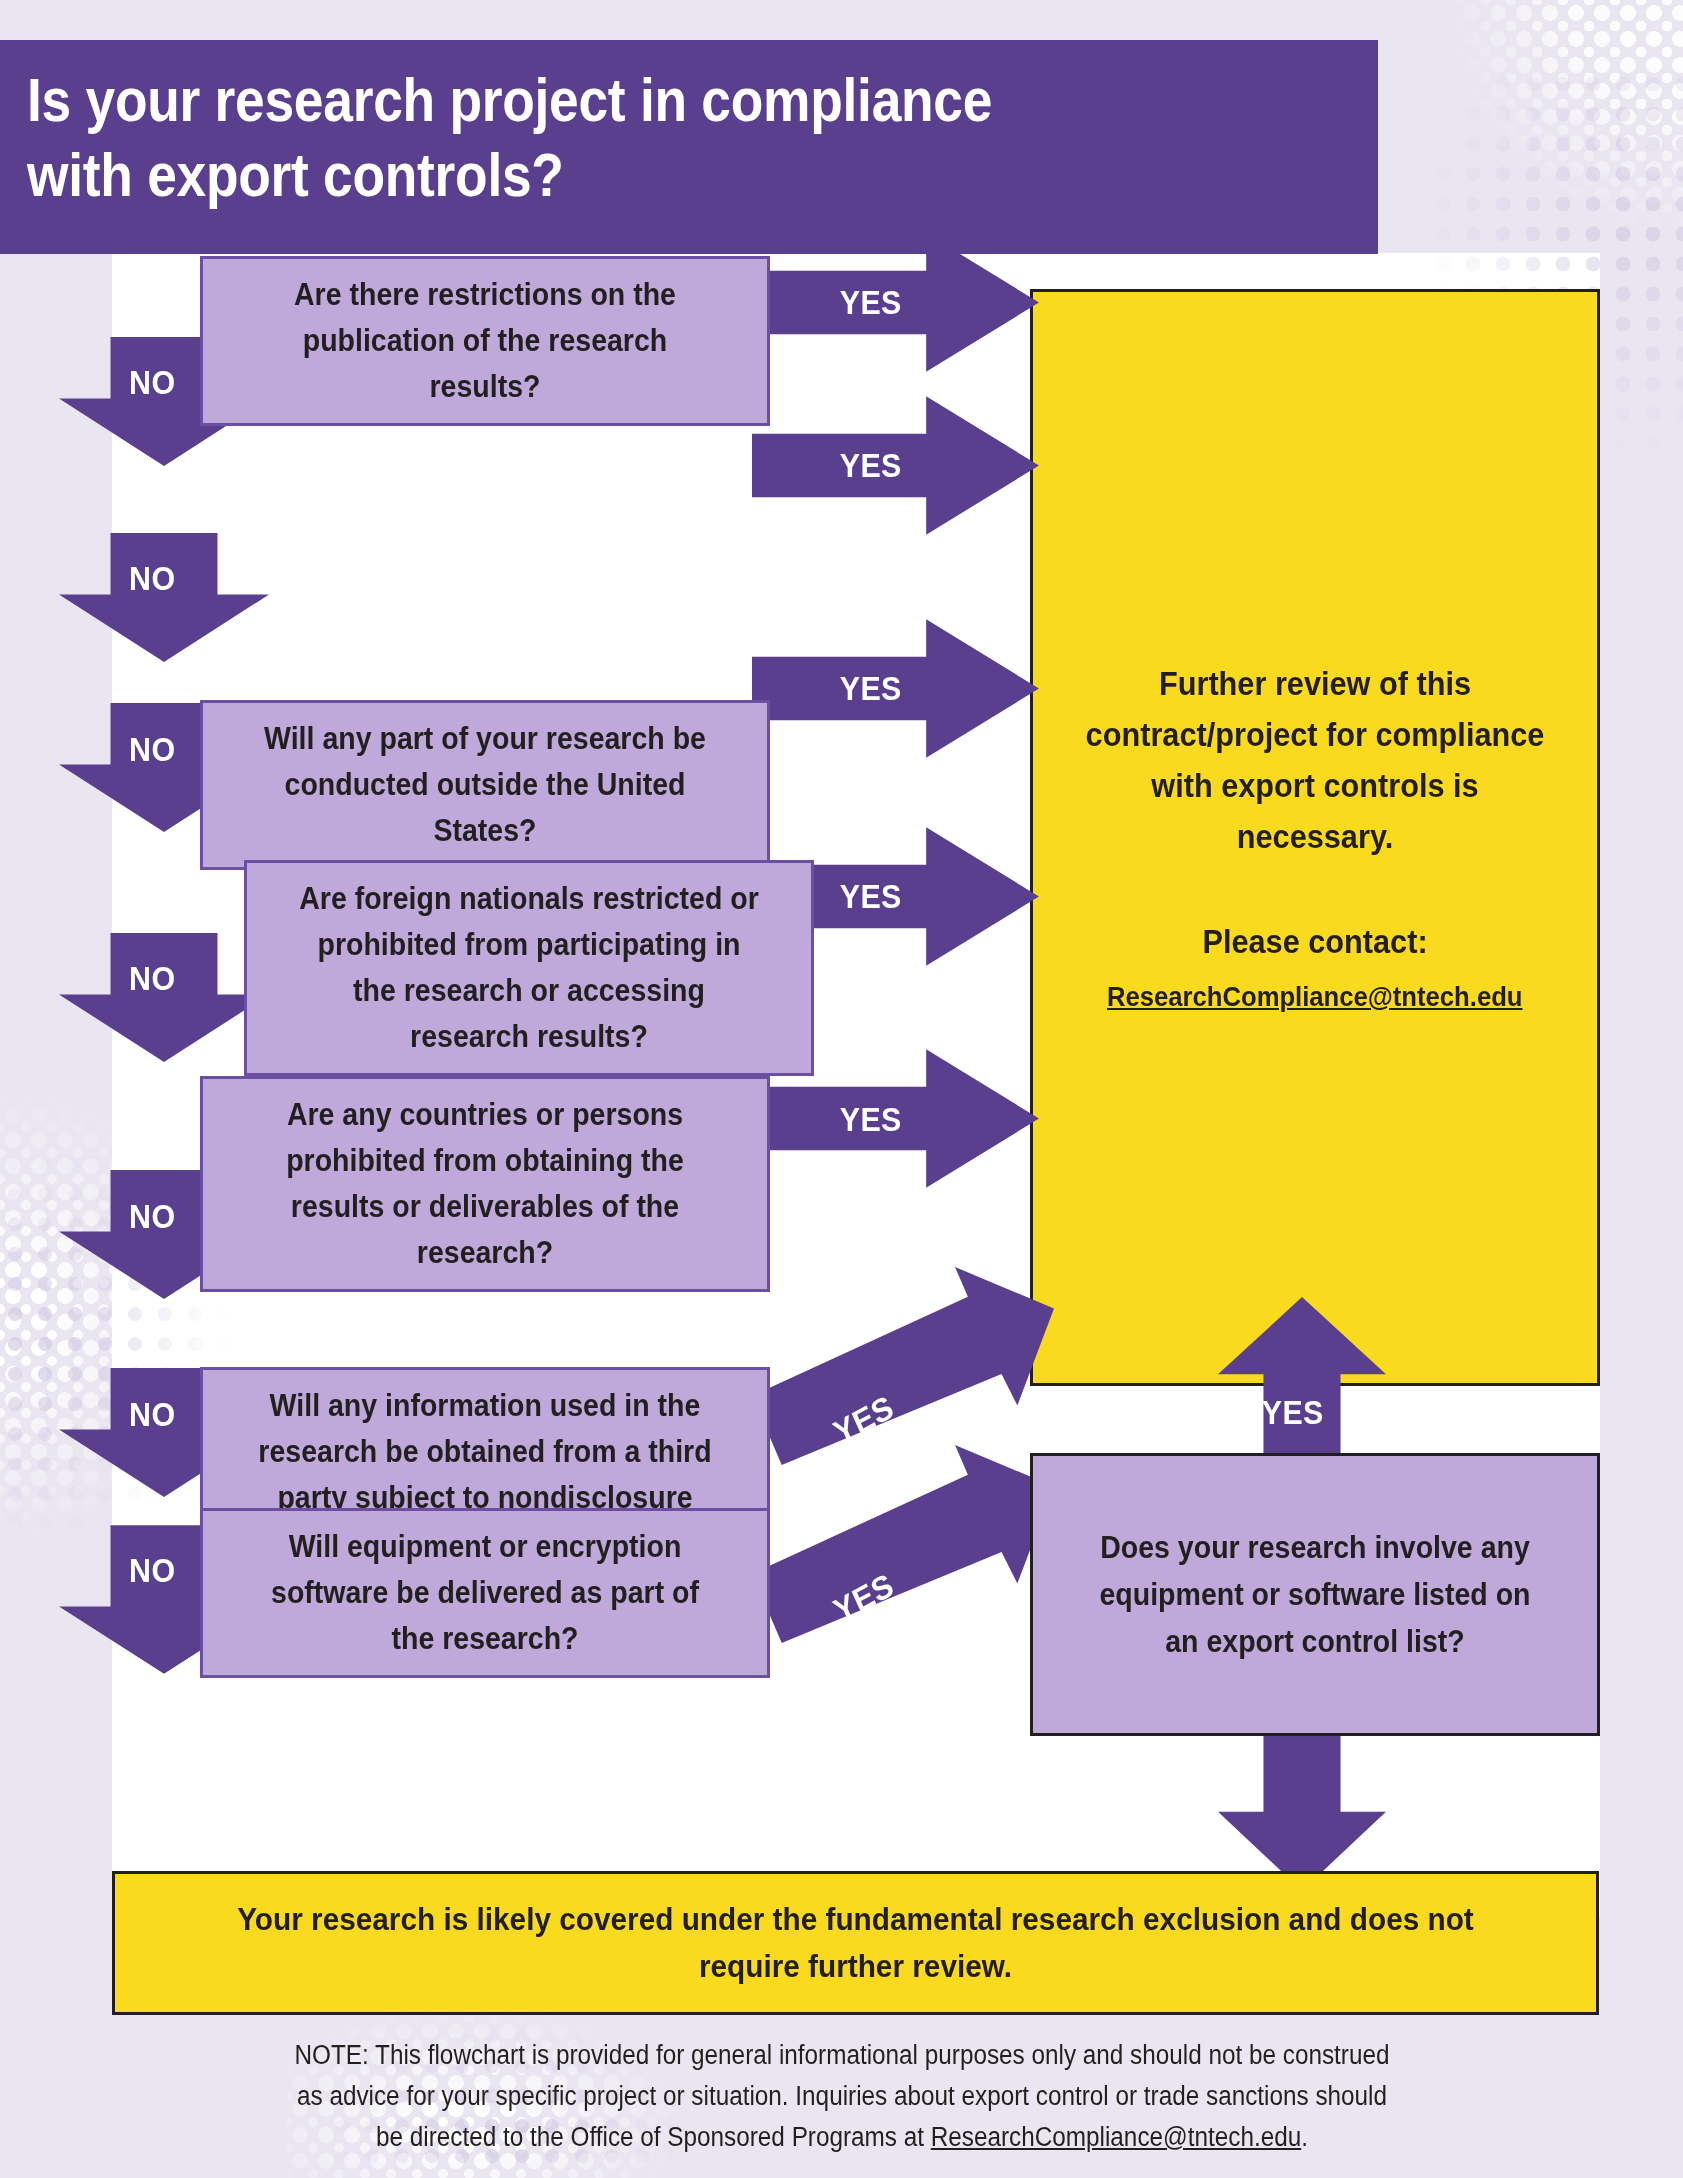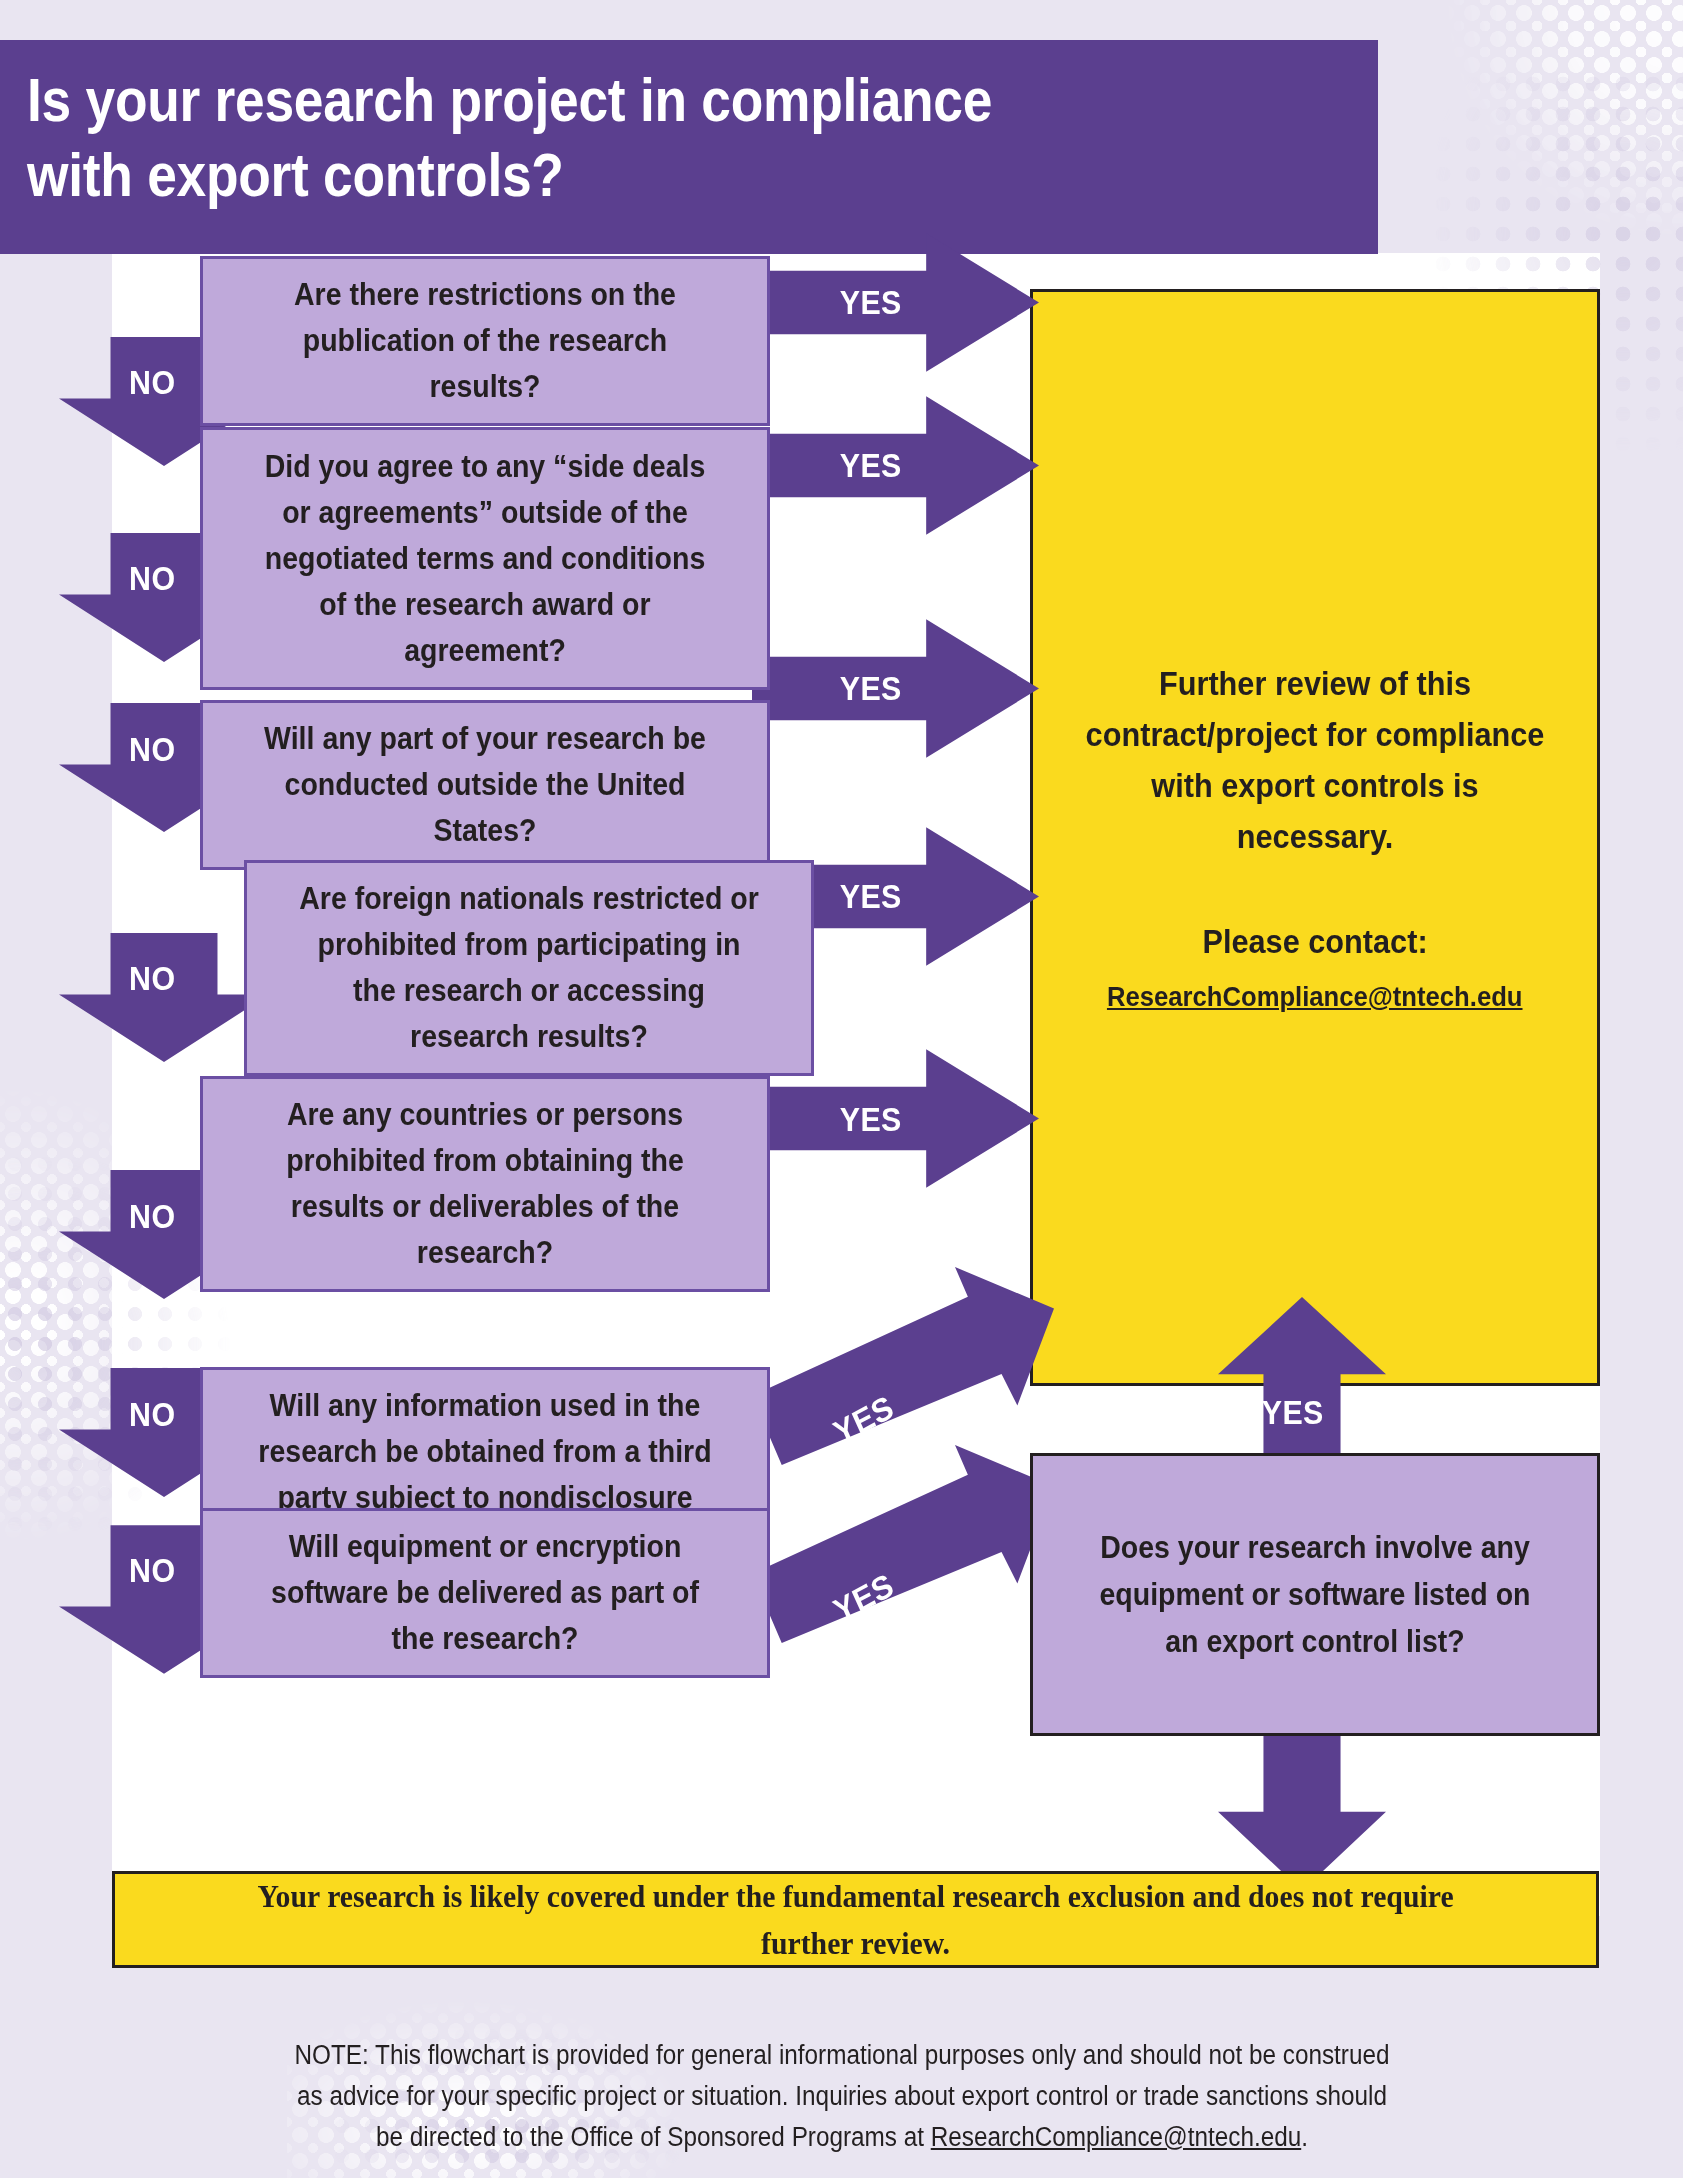--- a/index.html
+++ b/index.html
@@ -140,25 +140,24 @@
     color:#231f20; font-weight:bold; font-size:33px; line-height:50px;
     text-align:center; transform:scaleX(.93);
   }
   #yellow-main .yemail {
     margin-top:10px;
     color:#231f20; font-weight:bold; font-size:27px; line-height:40px;
     text-align:center; text-decoration:underline; transform:scaleX(.95);
   }
 
   #yellow-bottom {
-    position:absolute; left:112px; top:1871px; width:1487px; height:97px;
+    position:absolute; left:112px; top:1871px; width:1487px; height:144px;
     background:#fada1e; border:3px solid #231f20;
     display:flex; align-items:center; justify-content:center;
     padding:0 59px;
-    font-family:Liberation Serif, serif;
   }
   #yellow-bottom .ytext {
     color:#231f20; font-weight:bold; font-size:32px; line-height:47px;
     text-align:center; transform:scaleX(.93);
   }
 
   
   .arrow-svg { position:absolute; overflow:visible; }
   .arrow-label {
     position:absolute;
@@ -286,23 +285,20 @@
 
   <svg class="arrow-svg" style="left:1218px; top:1673px;" width="168" height="218" viewBox="0 0 170 220">
     <polygon points="46,0 124,0 124,140 170,140 85,220 0,140 46,140" fill="#5b3f8f"></polygon>
   </svg>
   <div class="arrow-label" style="left:1267px; top:1701px;">NO</div>
 
   <div class="qbox" style="top:256px; height:170px;">
     <div class="qtext">Are there restrictions on the publication of the research results?</div>
   </div>
 
-  <div class="qbox" style="top:427px; height:263px;">
-    <div class="qtext">Did you agree to any “side deals or agreements” outside of the negotiated terms and conditions of the research award or agreement?</div>
-  </div>
 
   <div class="qbox" style="top:700px; height:170px;">
     <div class="qtext">Will any part of your research be conducted outside the United States?</div>
   </div>
 
   <div class="qbox" style="top:860px; height:216px;margin-left:44px;">
     <div class="qtext">Are foreign nationals restricted or prohibited from participating in the research or accessing research results?</div>
   </div>
 
   <div class="qbox" style="top:1076px; height:216px;align-items:center;">

